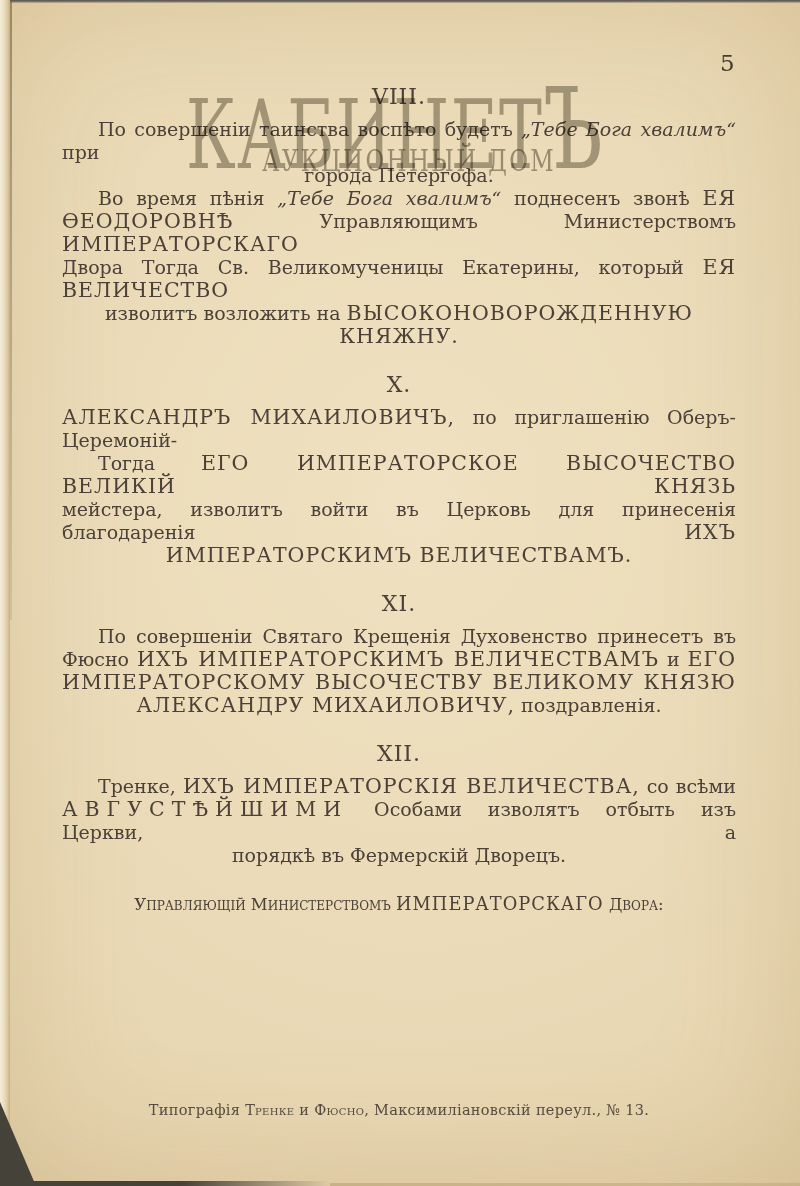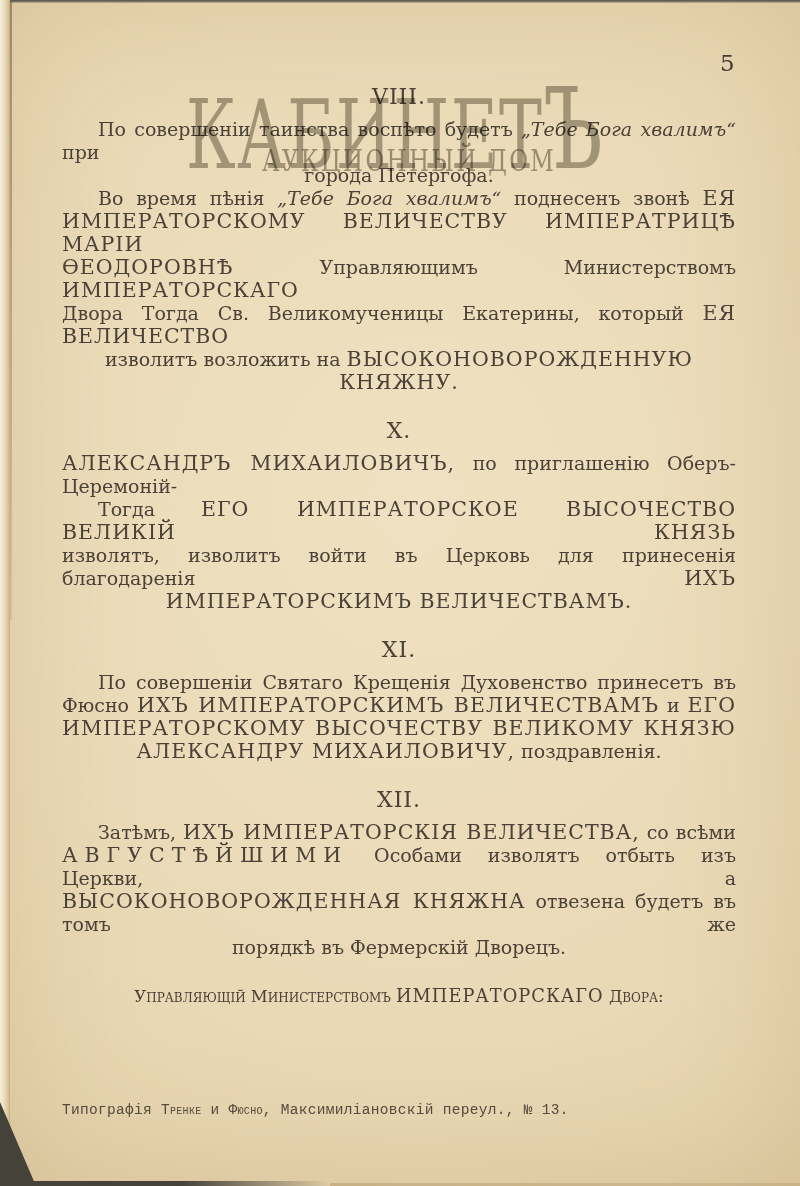--- a/index.html
+++ b/index.html
@@ -40,22 +40,22 @@
   .lastl{text-align:center;}
   .r-n{}
   .r-i{font-style:italic;}
   .r-c{font-size:1.08em;letter-spacing:1px;}
   .r-w{font-size:1.08em;letter-spacing:7px;}
   .r-sc{font-variant:small-caps;}
 
   .signature{margin-top:26px;font-size:16.5px;line-height:22px;}
   .sig-role{text-align:center;}
 
-  .imprint{position:absolute;top:1102px;left:62px;right:64px;
-    font-size:14.5px;letter-spacing:0.3px;color:#564b3e;font-family:Liberation Mono, monospace;}
+  .imprint{position:absolute;top:1102px;left:62px;right:64px;text-align:center;
+    font-size:14.5px;letter-spacing:0.3px;color:#564b3e;}
 
   .watermark-title{
     position:absolute;left:186px;top:74px;z-index:3;
     font-size:96px;line-height:1;letter-spacing:2px;white-space:nowrap;
     color:rgba(104,97,81,0.52);mix-blend-mode:multiply;
     transform:scaleX(0.67);transform-origin:left top;pointer-events:none;}
   .wm-big{font-size:1.16em;}
   .watermark-subtitle{
     position:absolute;left:262px;top:147px;z-index:3;
     font-size:29px;line-height:1;letter-spacing:3px;white-space:nowrap;
@@ -80,44 +80,42 @@
     <div class="page-number">5</div>
 
     <div>
         <div class="heading first-h">VIII.</div>
         <div class="para">
           <div class="line first jl"><span class="r-n">По совершеніи таинства воспѣто будетъ </span><span class="r-i">„Тебе Бога хвалимъ“</span><span class="r-n"> при</span></div>
           <div class="line lastl"><span class="r-n">города Петергофа.</span></div>
         </div>
         <div class="para">
           <div class="line first jl"><span class="r-n">Во время пѣнія </span><span class="r-i">„Тебе Бога хвалимъ“</span><span class="r-n"> поднесенъ звонѣ </span><span class="r-c">ЕЯ</span></div>
-          <div class="line jl"><span class="r-c">ИМПЕРАТОРСКОМУ ВЕЛИЧЕСТВУ ИМПЕРАТРИЦѢ МАРІИ</span></div>
           <div class="line jl"><span class="r-c">ѲЕОДОРОВНѢ</span><span class="r-n"> Управляющимъ Министерствомъ </span><span class="r-c">ИМПЕРАТОРСКАГО</span></div>
           <div class="line jl"><span class="r-n">Двора Тогда Св. Великомученицы Екатерины, который </span><span class="r-c">ЕЯ ВЕЛИЧЕСТВО</span></div>
           <div class="line lastl"><span class="r-n">изволитъ возложить на </span><span class="r-c">ВЫСОКОНОВОРОЖДЕННУЮ КНЯЖНУ.</span></div>
         </div>
         <div class="heading">X.</div>
         <div class="para">
           <div class="line jl"><span class="r-c">АЛЕКСАНДРЪ МИХАИЛОВИЧЪ,</span><span class="r-n"> по приглашенію Оберъ-Церемоній-</span></div>
           <div class="line first jl"><span class="r-n">Тогда </span><span class="r-c">ЕГО ИМПЕРАТОРСКОЕ ВЫСОЧЕСТВО ВЕЛИКІЙ КНЯЗЬ</span></div>
-          <div class="line jl"><span class="r-n">изволятъ, изволитъ войти въ Церковь для принесенія благодаренія </span><span class="r-c">ИХЪ</span></div>
+          <div class="line jl"><span class="r-n">мейстера, изволитъ войти въ Церковь для принесенія благодаренія </span><span class="r-c">ИХЪ</span></div>
           <div class="line lastl"><span class="r-c">ИМПЕРАТОРСКИМЪ ВЕЛИЧЕСТВАМЪ.</span></div>
         </div>
         <div class="heading">XI.</div>
         <div class="para">
           <div class="line first jl"><span class="r-n">По совершеніи Святаго Крещенія Духовенство принесетъ въ</span></div>
           <div class="line jl"><span class="r-n">Фюсно </span><span class="r-c">ИХЪ ИМПЕРАТОРСКИМЪ ВЕЛИЧЕСТВАМЪ</span><span class="r-n"> и </span><span class="r-c">ЕГО</span></div>
           <div class="line jl"><span class="r-c">ИМПЕРАТОРСКОМУ ВЫСОЧЕСТВУ ВЕЛИКОМУ КНЯЗЮ</span></div>
           <div class="line lastl"><span class="r-c">АЛЕКСАНДРУ МИХАИЛОВИЧУ,</span><span class="r-n"> поздравленія.</span></div>
         </div>
         <div class="heading">XII.</div>
         <div class="para">
-          <div class="line first jl"><span class="r-n">Затѣмъ, </span><span class="r-c">ИХЪ ИМПЕРАТОРСКІЯ ВЕЛИЧЕСТВА,</span><span class="r-n"> со всѣми</span></div>
+          <div class="line first jl"><span class="r-n">Тренке, </span><span class="r-c">ИХЪ ИМПЕРАТОРСКІЯ ВЕЛИЧЕСТВА,</span><span class="r-n"> со всѣми</span></div>
           <div class="line jl"><span class="r-w">АВГУСТѢЙШИМИ</span><span class="r-n"> Особами изволятъ отбыть изъ Церкви, а</span></div>
-          <div class="line jl"><span class="r-c">ВЫСОКОНОВОРОЖДЕННАЯ КНЯЖНА</span><span class="r-n"> отвезена будетъ въ томъ же</span></div>
           <div class="line lastl"><span class="r-n">порядкѣ въ Фермерскій Дворецъ.</span></div>
         </div>
       </div>
 
     <div class="signature">
       <div class="sig-role"><span class="r-sc">Управляющій Министерствомъ </span><span class="r-c">ИМПЕРАТОРСКАГО</span><span class="r-sc"> Двора:</span></div>
 
     </div>
   </div>
 

